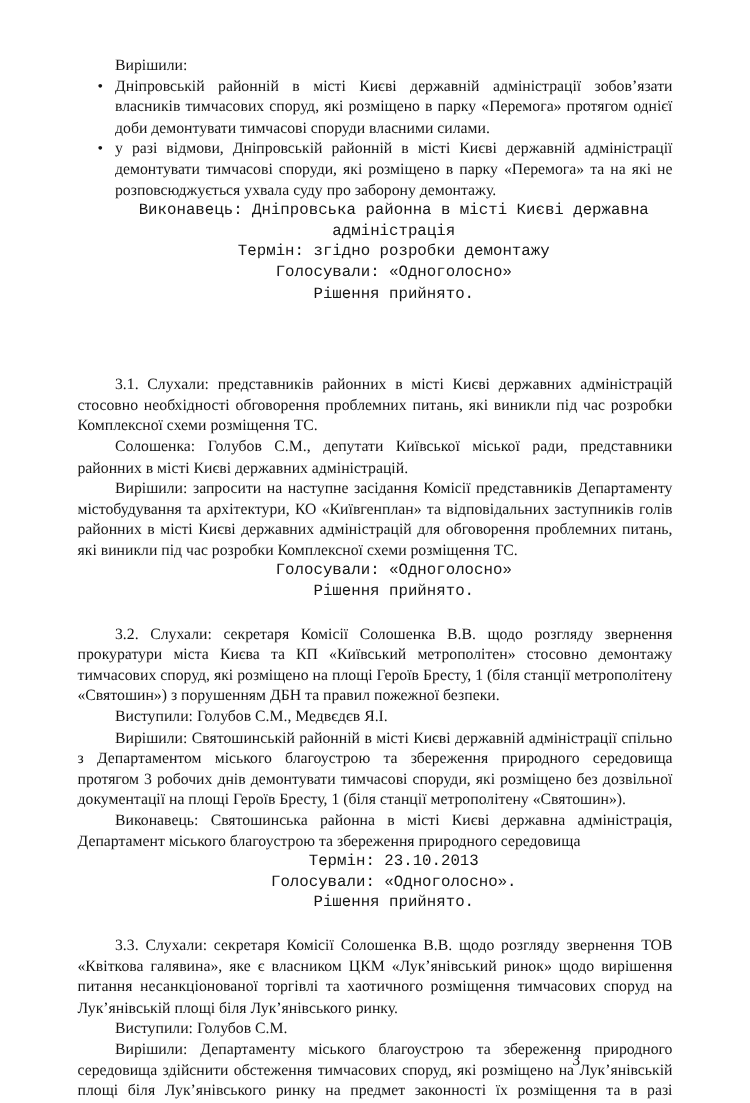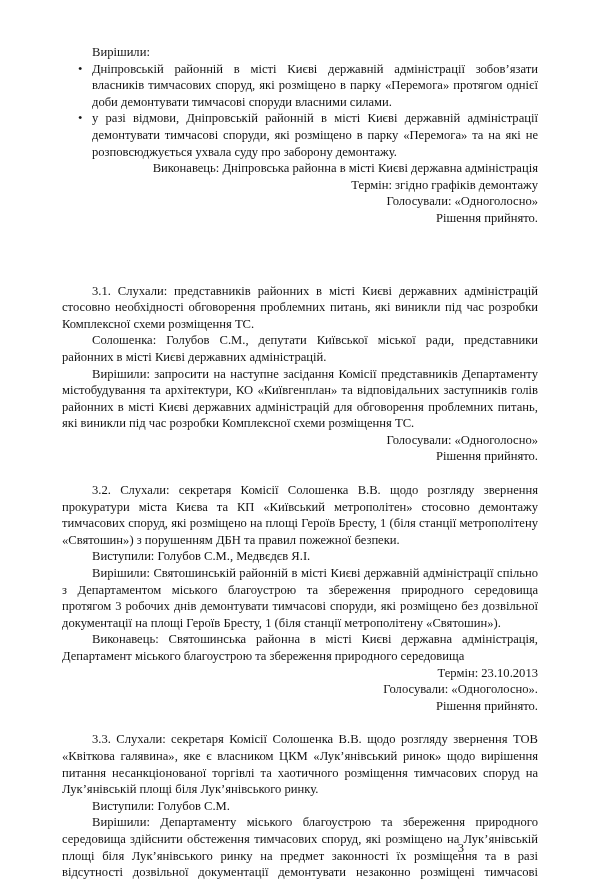--- a/index.html
+++ b/index.html
@@ -67,21 +67,22 @@
     font-size: 12.6px;
     line-height: 16.6px;
   }
   
   .meta-block {
     padding-left: 30px;
   }
   .meta-block .meta-line {
     font-size: 12.6px;
     line-height: 16.6px;
-    text-align: right;
+    text-align: center;
+    font-family: Liberation Mono, monospace;
   }
   .meta-hang {
     font-size: 12.6px;
     line-height: 16.6px;
     text-align: justify;
     text-indent: 30px;
   }
   .section-heading {
     font-size: 12.6px;
     line-height: 16.6px;
@@ -118,21 +119,21 @@
           <span>Дніпровській районній в місті Києві державній адміністрації зобов’язати власників тимчасових споруд, які розміщено в парку «Перемога» протягом однієї доби демонтувати тимчасові споруди власними силами.</span>
         </li>
         <li>
           <span class="bullet-dot">•</span>
           <span>у разі відмови, Дніпровській районній в місті Києві державній адміністрації демонтувати тимчасові споруди, які розміщено в парку «Перемога» та на які не розповсюджується ухвала суду про заборону демонтажу.</span>
         </li>
       </ul>
 
       <div class="meta-block">
         <p class="meta-line">Виконавець: Дніпровська районна в місті Києві державна адміністрація</p>
-        <p class="meta-line">Термін: згідно графіків демонтажу</p>
+        <p class="meta-line">Термін: згідно розробки демонтажу</p>
         <p class="meta-line">Голосували: «Одноголосно»</p>
         <p class="meta-line">Рішення прийнято.</p>
       </div>
     </div>
 
     <div class="gap-xl"></div>
 
 
     <div class="gap-lg"></div>
 

